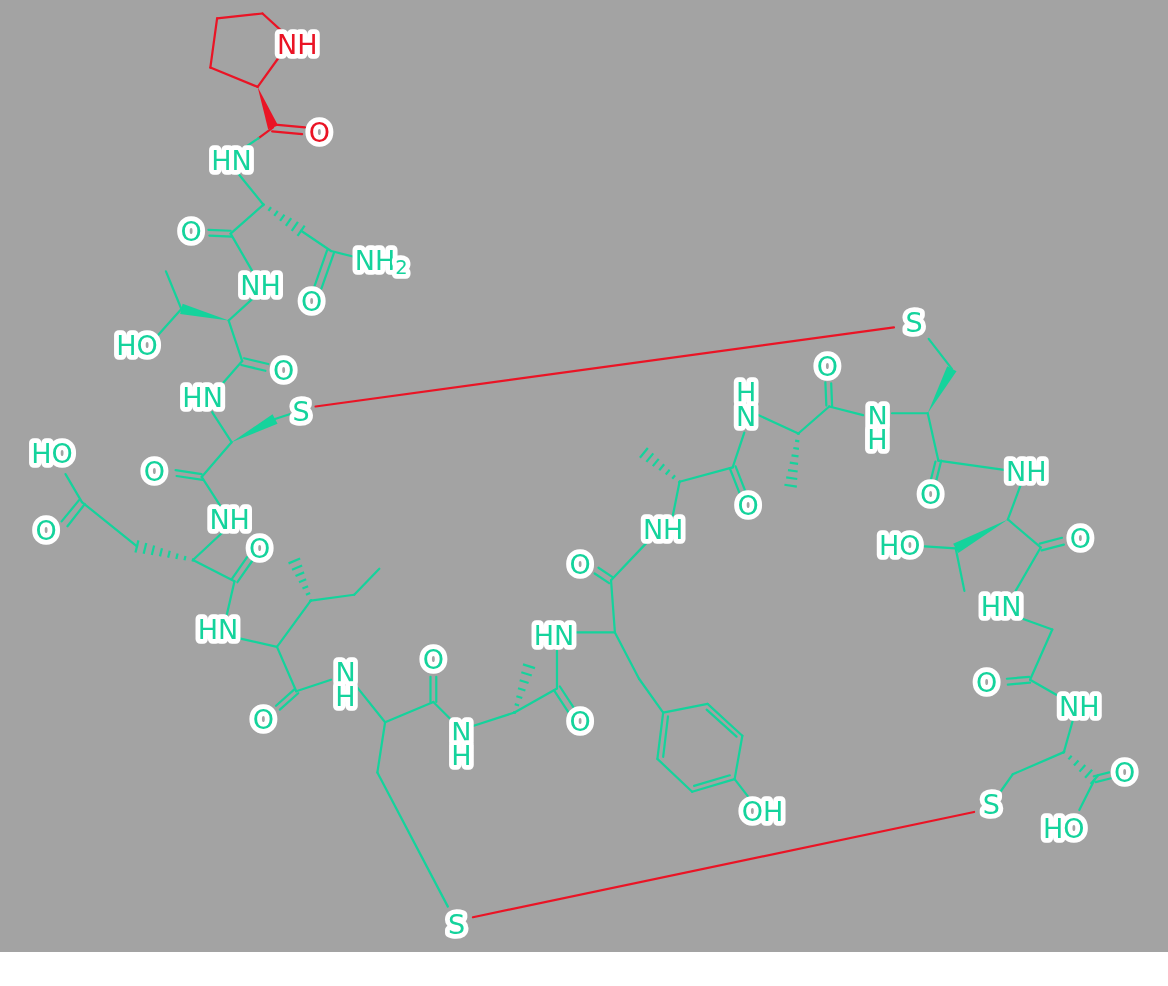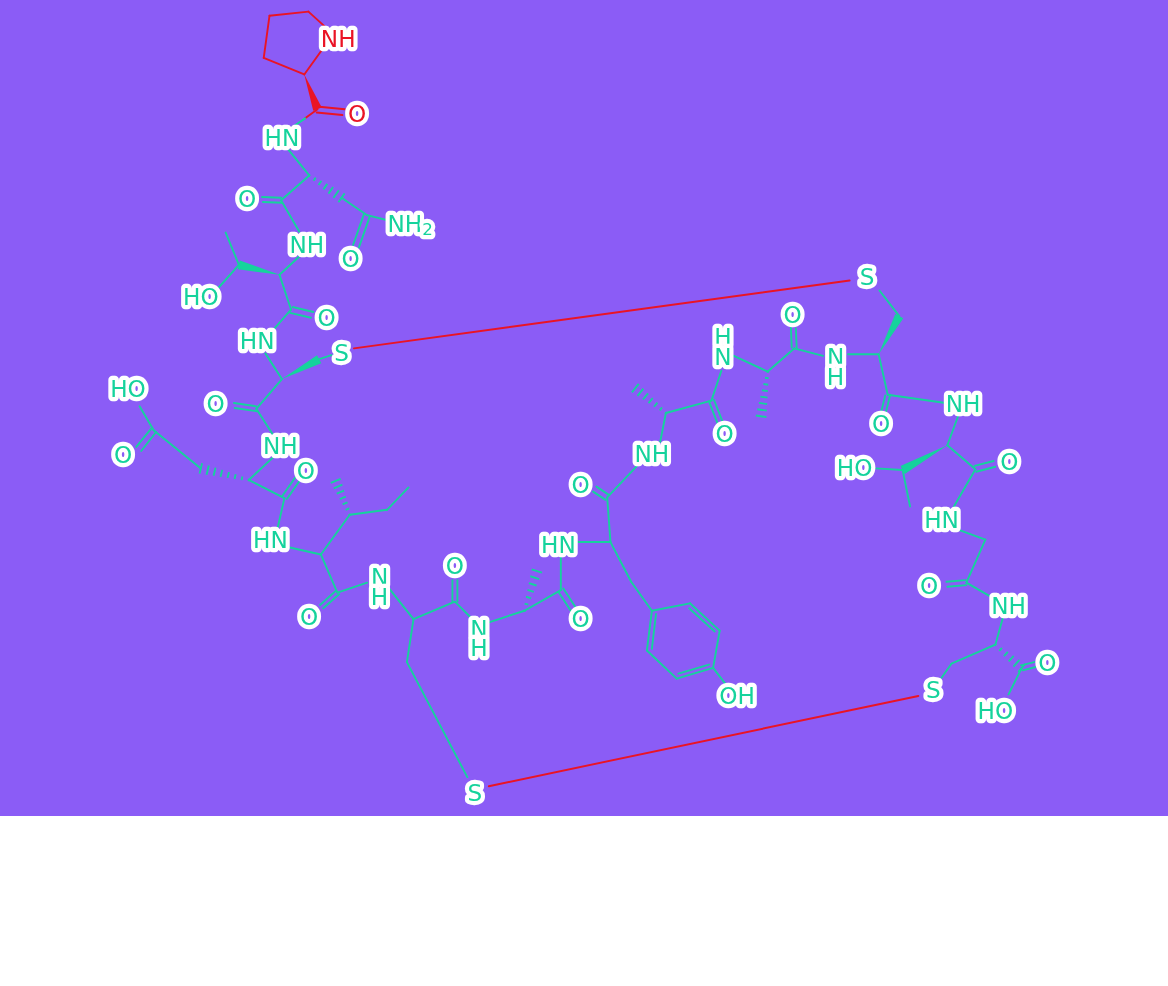--- a/index.html
+++ b/index.html
@@ -1,19 +1,19 @@
 <!DOCTYPE html>
 <html><head>
 <meta charset="utf-8">
 <style>
   html, body { margin: 0; padding: 0; background: #ffffff; }
   .canvas {
     width: 1168px;
-    height: 816px;
-    background: #8b5cf6;
+    height: 952px;
+    background: #a3a3a3;
     position: relative;
     overflow: hidden;
   }
   svg { display: block; width: 100%; height: 100%; }
   svg text {
     font-family: "DejaVu Sans", "Liberation Sans", sans-serif;
     font-size: 28px;
     text-anchor: middle;
     dominant-baseline: central;
     paint-order: stroke;

